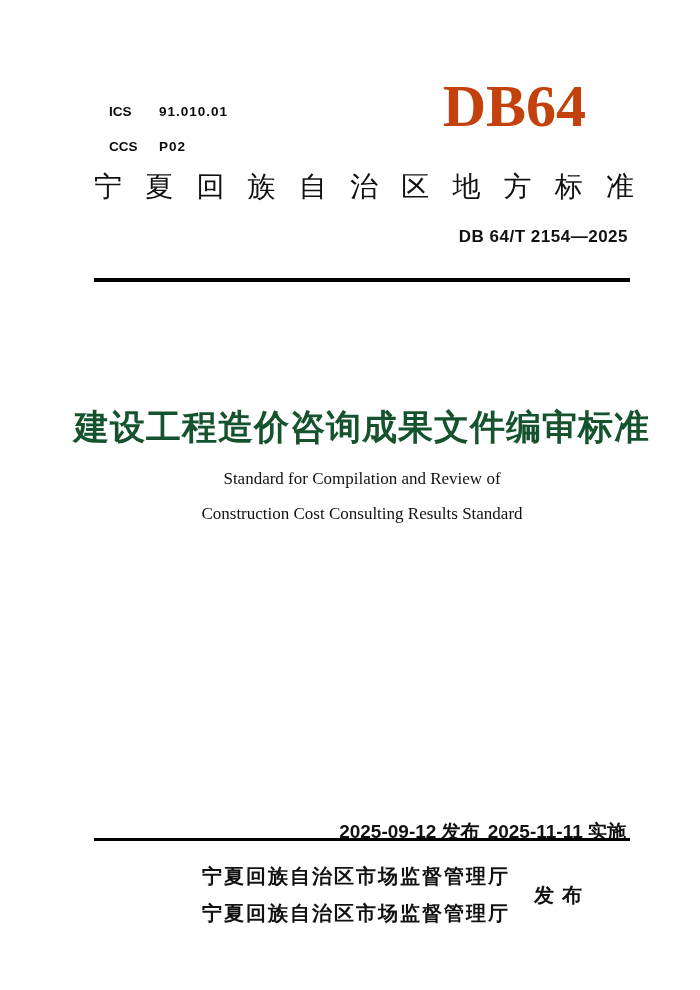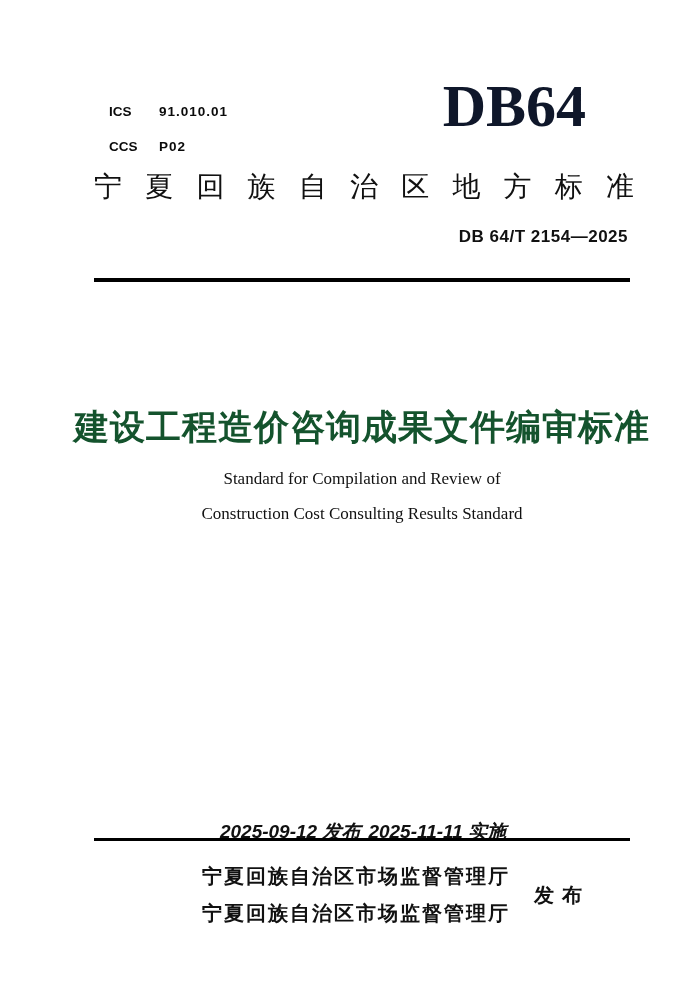--- a/index.html
+++ b/index.html
@@ -11,21 +11,21 @@
 
   
   .ics-block { position:absolute; left:85px; top:76px; font-size:13.5px; line-height:23px; font-weight:600; }
   .ics-row .lbl { display:inline-block; width:42px; }
   .ics-row .val { display:inline-block; letter-spacing:1px; }
 
   
   .db-logo {
     position:absolute; top:60px; right:122px;
     font-family:"Liberation Serif", serif; font-weight:bold; font-size:60px; line-height:1;
-    letter-spacing:0px; color:#0f172a;
+    letter-spacing:0px; color:#c2410c;
   }
 
   
   .std-type {
     position:absolute; left:78px; right:74px; top:150px;
     font-size:28px; line-height:42px; font-weight:500; color:#111;
     text-align:justify; text-align-last:justify;
   }
 
   
@@ -44,22 +44,22 @@
 
   
   .title-en {
     position:absolute; left:0; right:0; top:443px; text-align:center;
     font-family:"Liberation Serif", serif; font-size:17px; line-height:31px; color:#111;
   }
 
   
   .dates-row {
     position:absolute; left:80px; right:78px; top:799px;
-    display:flex; justify-content:center;
-    font-size:19px; font-weight:600; color:#111;font-style:italic;
+    display:flex; justify-content:flex-end;
+    font-size:19px; font-weight:600; color:#111;
   }
 
   .rule-bottom { position:absolute; left:78px; right:78px; top:822px; height:3px; background:#000; }
 
   
   .publisher-wrap {
     position:absolute; left:0; right:0; top:836px;
     display:flex; justify-content:center; align-items:center;
     transform:translateX(32px);
   }

